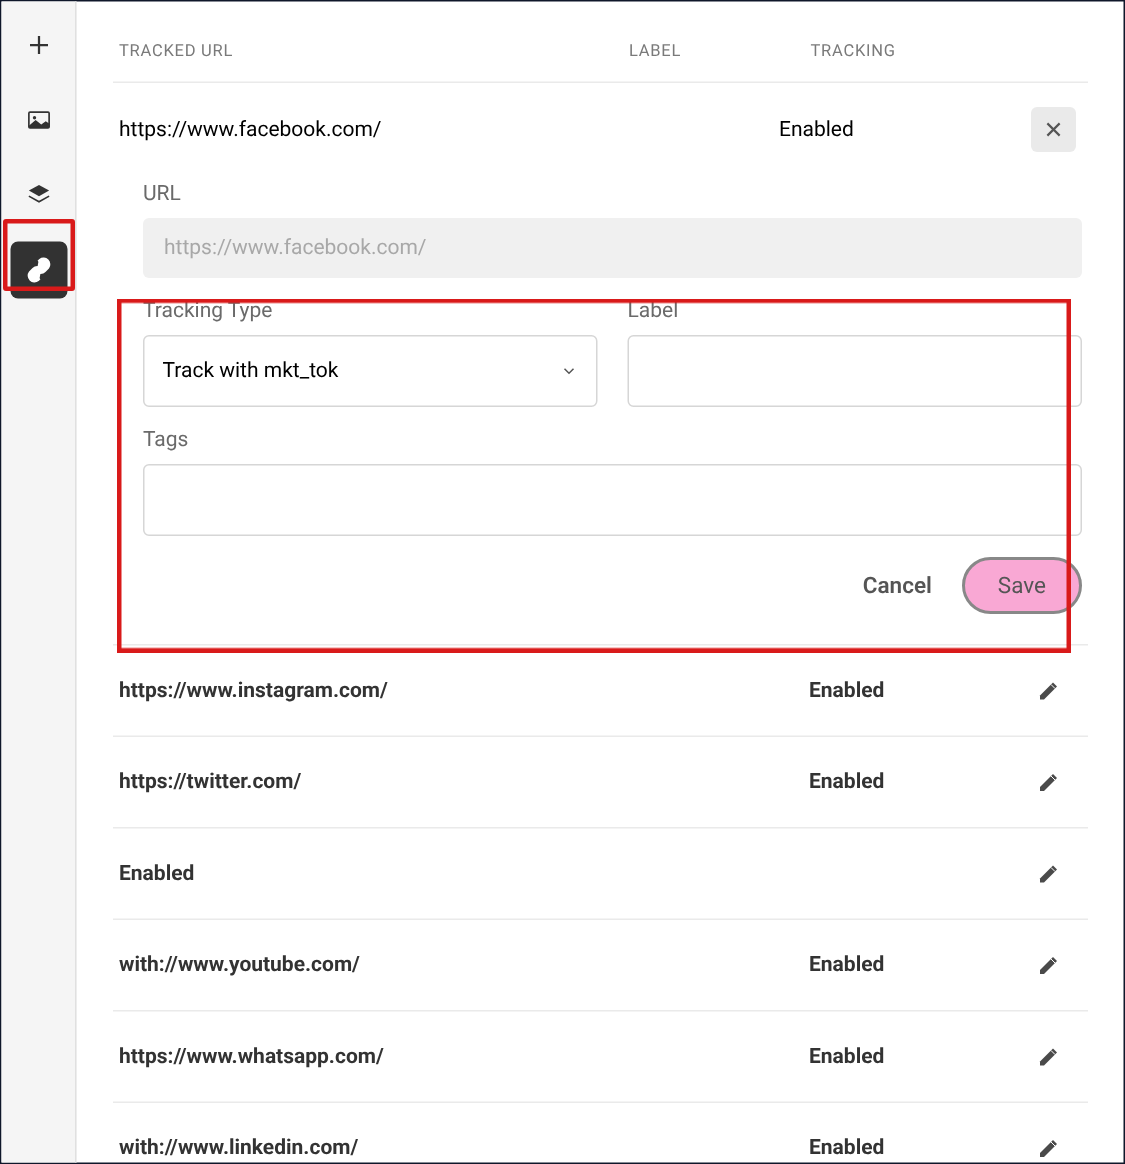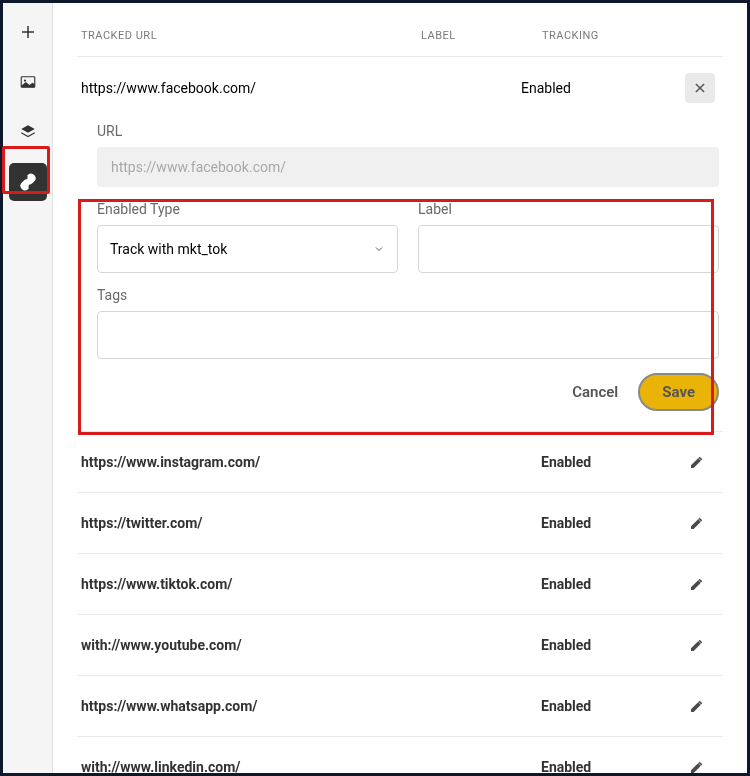--- a/index.html
+++ b/index.html
@@ -7,21 +7,21 @@
       font-family: -apple-system, BlinkMacSystemFont, "Segoe UI", Roboto, Arial, sans-serif;
       background: #fafafa;
       width: 750px;
       height: 776px;
       overflow: hidden;
       position: relative;
     }
     .app {
       display: flex;
       height: 100%;
-      border: 3px solid #0f172a;
+      border: 1px solid #0f172a;
       background: #fff;
     }
     .sidebar {
       width: 50px;
       background: #f5f5f5;
       border-right: 1px solid #e0e0e0;
       display: flex;
       flex-direction: column;
       align-items: center;
       padding-top: 10px;
@@ -152,27 +152,27 @@
       margin-top: 10px;
     }
     .btn-cancel {
       font-size: 15px;
       color: #555;
       font-weight: 600;
       cursor:pointer;
     }
     .btn-save {
       font-size: 15px;
-      font-weight: 700;
+      font-weight: 400;
       color: #555;
       border: 2px solid #888;
       border-radius: 20px;
       padding: 8px 22px;
       cursor:pointer;
-      background:#eab308;
+      background:#f9a8d4;
     }
     .red-box {
       position: absolute;
       border: 3px solid #d91a1a;
       pointer-events: none;
       z-index: 5;
     }
     .red-box.form {
       top: 199px;
       left: 78px;
@@ -233,21 +233,21 @@
           </div>
         </div>
       </div>
       <div class="expanded-body">
         <div class="field-block">
           <span class="field-label">URL</span>
           <div class="url-readonly">https://www.facebook.com/</div>
         </div>
         <div class="two-col">
           <div class="field-block">
-            <span class="field-label">Enabled Type</span>
+            <span class="field-label">Tracking Type</span>
             <div class="select-box">
               <span>Track with mkt_tok</span>
               <span class="chev">
                 <svg width="12" height="12" viewBox="0 0 24 24" fill="none" stroke="#555" stroke-width="2">
                     <polyline points="6 9 12 15 18 9"></polyline>
                   </svg>
               </span>
             </div>
           </div>
           <div class="field-block">
@@ -289,21 +289,20 @@
           <div class="r-action">
             <div class="edit-btn">
               <svg width="16" height="16" viewBox="0 0 24 24" fill="#4a4a4a">
                 <path d="M3 21 L3 17 L16 4 L20 8 L7 21 Z"></path>
                 <path d="M14 6 L18 10" stroke="#fff" stroke-width="1"></path>
               </svg>
             </div>
           </div>
         </div>
         <div class="row">
-          <div class="r-url">https://www.tiktok.com/</div>
           <div class="r-tracking">Enabled</div>
           <div class="r-action">
             <div class="edit-btn">
               <svg width="16" height="16" viewBox="0 0 24 24" fill="#4a4a4a">
                 <path d="M3 21 L3 17 L16 4 L20 8 L7 21 Z"></path>
                 <path d="M14 6 L18 10" stroke="#fff" stroke-width="1"></path>
               </svg>
             </div>
           </div>
         </div>

